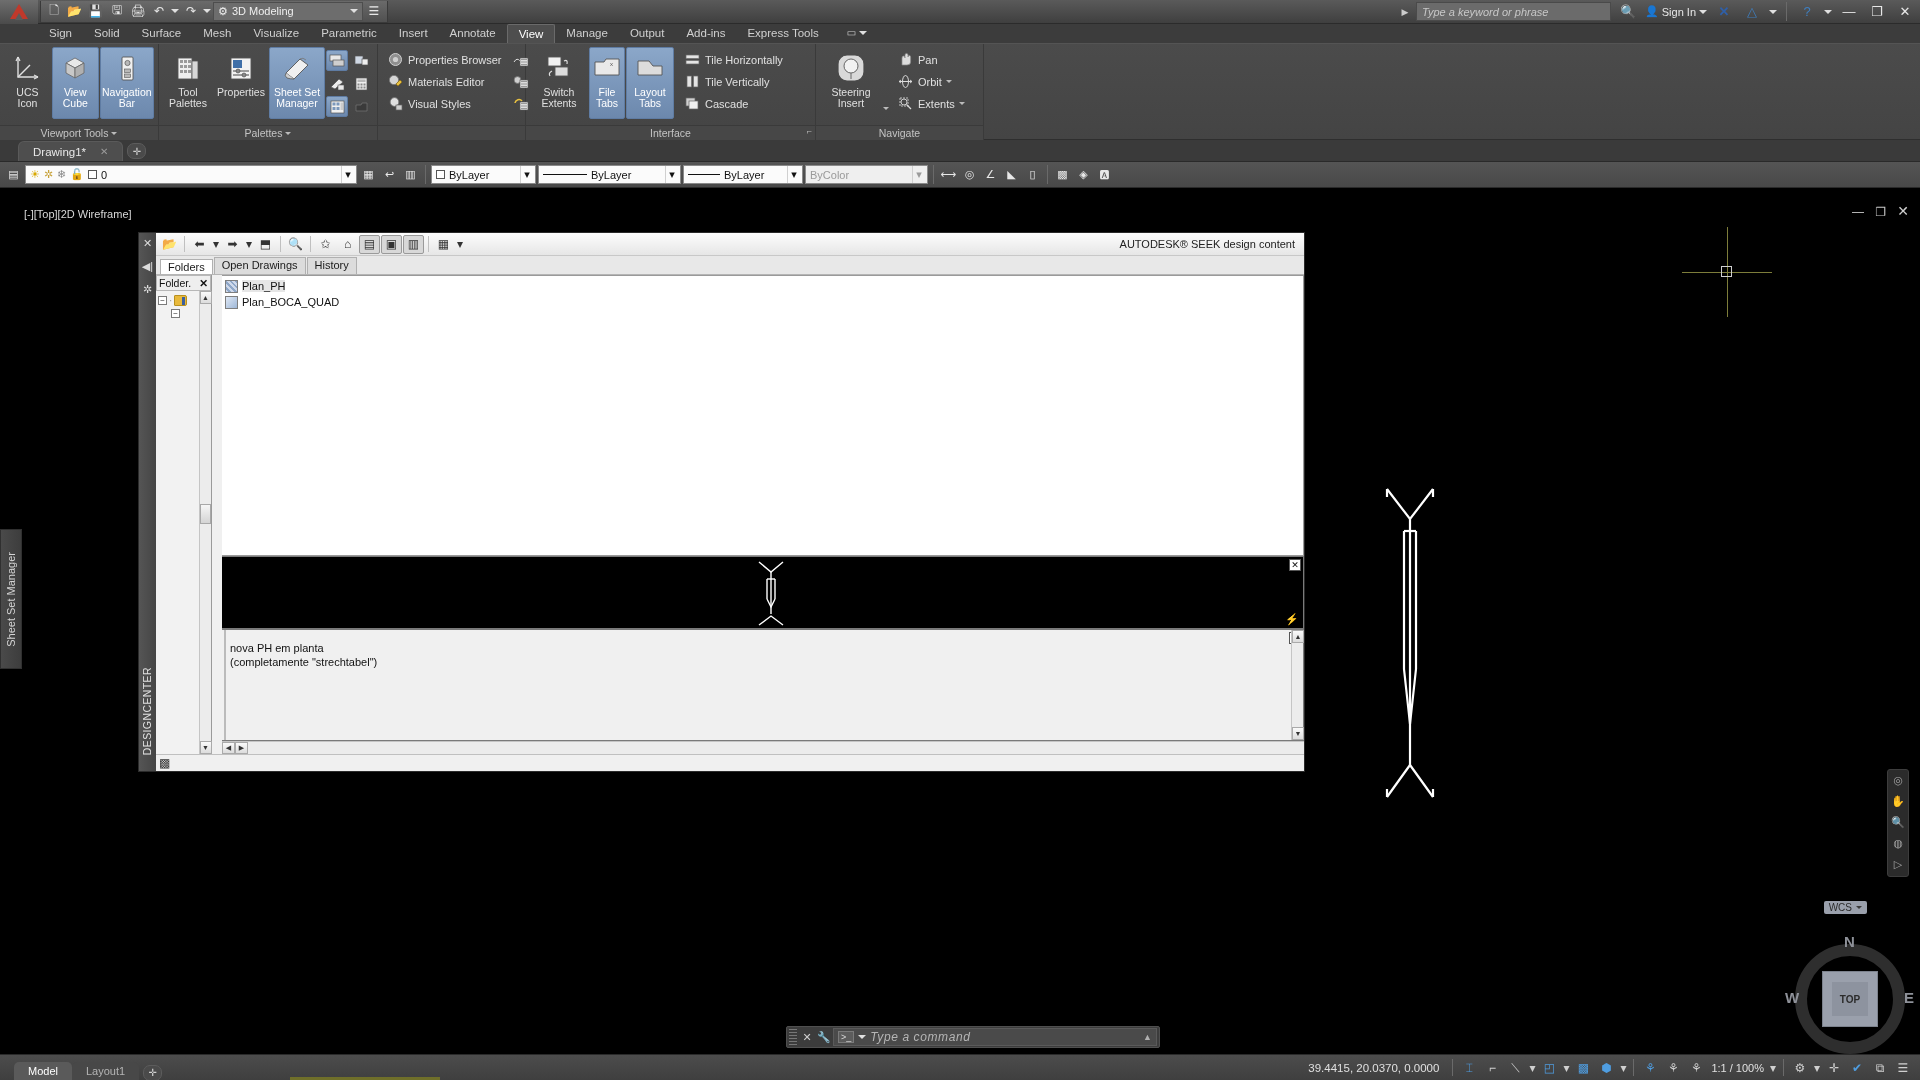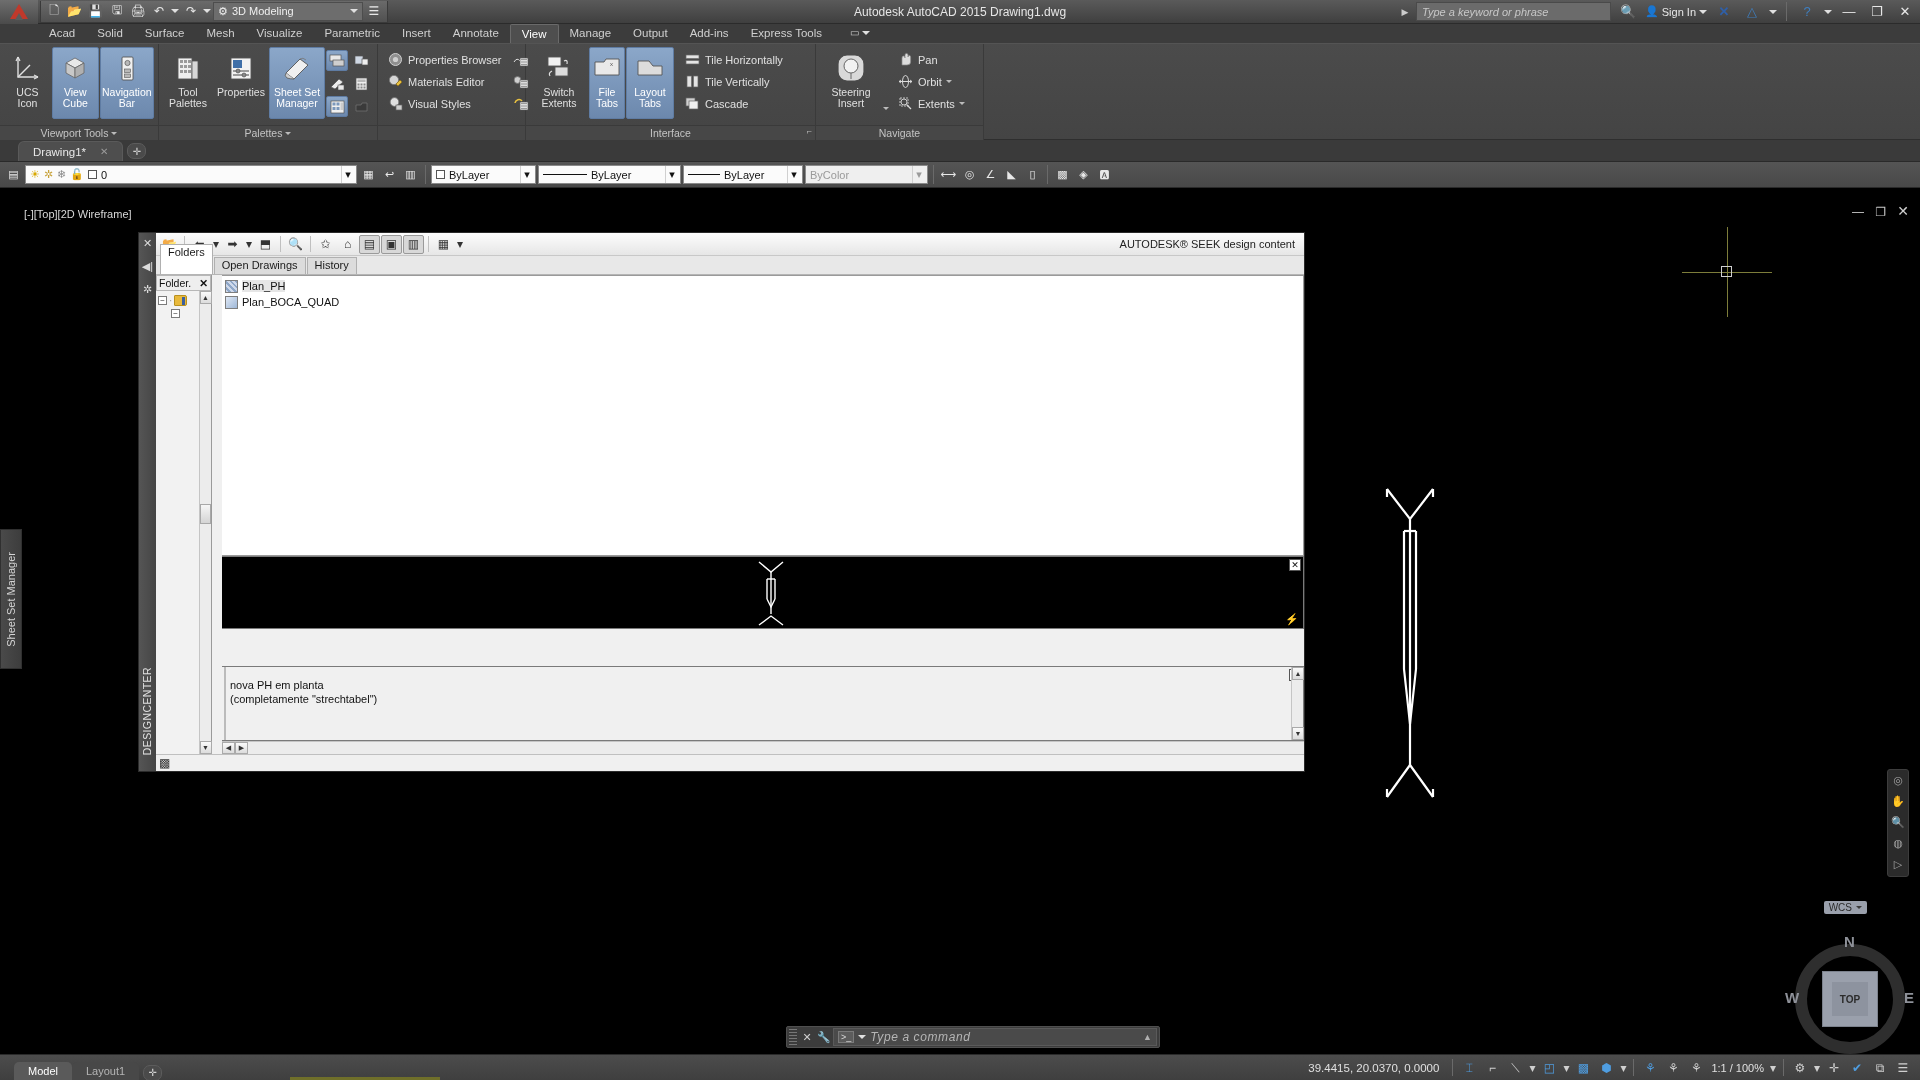--- a/index.html
+++ b/index.html
@@ -246,21 +246,21 @@
     border-bottom: 1px solid #c8c8c8;
   }
   .dcb { width:21px;height:19px;display:flex;align-items:center;justify-content:center;font-size:12px;color:#333;border:1px solid transparent;border-radius:2px;}
   .dcb.pressed { border-color:#9a9a9a; background:#d8d8d8;}
   .dcsep { width:1px;height:16px;background:#c0c0c0;margin:0 3px;}
   .dc-tabs {
     height: 19px; background: #e8e8e8; display:flex; align-items:flex-end;
     padding-left: 4px; border-bottom:1px solid #b5b5b5;
   }
   .dctab { height:17px; padding:1px 7px; font-size:11px; color:#1a1a1a; background:#dcdcdc; border:1px solid #b0b0b0; border-bottom:none; margin-right:1px;}
-  .dctab.active { background:#fff; height:30px; }
+  .dctab.active { background:#fff; height:15px; }
   .dc-split { flex: 1; display: flex; min-height: 0; gap: 10px; }
   .dc-tree {
     width: 56px; background: #f2f2f2;
     border-right: 1px solid #9a9a9a; position: relative;
     display: flex; flex-direction: column;
   }
   .dc-tree-head { height:16px; display:flex; align-items:center; justify-content:space-between; padding:0 2px; font-size:10.5px; color:#111; background:#eee; border:1px solid #b7b7b7;}
   .dc-tree-body { flex:1; display:flex; font-size:10px; position:relative; }
   .dc-tree-items { flex:1; padding: 3px 2px; }
   .tnode { display:flex; align-items:center; gap:2px; height:13px; font-size:10px; color:#111;}
@@ -289,21 +289,21 @@
   .prev-close, .desc-close {
     position:absolute; right:2px; top:2px;
     width:12px;height:12px; background:#ffffff; border:1px solid #555;
     display:flex;align-items:center;justify-content:center;
     font-size:9px;color:#111; line-height:9px;
   }
   .prev-bolt { position:absolute; right:4px; bottom:2px; color:#f0c040; font-size:11px;}
   .dc-desc {
     flex: 1; background: #f0f0f0;
     border: 1px solid #7a7a7a; border-left:none;
-    position: relative; display:flex;margin-top:37px;
+    position: relative; display:flex;
   }
   .desc-text { padding: 12px 0 0 3px; font-size: 11px; color:#111; line-height:13.5px; border-left: 2px solid #bbb; margin-left:2px; padding-left:4px;}
   .desc-scroll { position:absolute; right:0; top:0; bottom:0; width:12px; background:#ececec; border-left:1px solid #c5c5c5; display:flex; flex-direction:column; justify-content:space-between;}
   .hscroll { height:13px; background:#ececec; border-top:1px solid #c5c5c5; display:flex; align-items:center; }
   .hsb { width:13px;height:12px;background:linear-gradient(to bottom,#fafafa,#dcdcdc);border:1px solid #aaa;display:flex;align-items:center;justify-content:center;font-size:7px;color:#333;}
   .dc-status {
     height: 17px; background: #f0f0f0;
     display: flex; align-items: center; gap: 4px;
     padding: 0 3px; border-top: 1px solid #c0c0c0;
   }
@@ -399,21 +399,20 @@
     <div class="qat-btn" style="width:10px">
         <span class="caret-d"></span>
       </div>
     <div class="wsel">
       <span>⚙</span>
       <span class="cap">3D Modeling</span>
       <span class="caret-d"></span>
     </div>
     <div class="qat-btn">☰</div>
   </div>
-  <div class="title-center">Autodesk AutoCAD 2015    Drawing1.dwg</div>
   <div class="title-right">
     <div style="width:10px;text-align:center;font-size:9px;color:#ccc">▶</div>
     <div class="search-box">Type a keyword or phrase</div>
     <div class="wbtn">🔍</div>
     <div class="ti">
       <span>👤</span>
       <span>Sign In</span>
       <span class="caret-d"></span>
     </div>
     <div class="wbtn" style="color:#2f5fa8;font-weight:bold">✕</div>
@@ -422,21 +421,21 @@
     <div class="tb-sep" style="background:#6a6a6a"></div>
     <div class="wbtn" style="color:#3f7fc0">?</div>
     <span class="caret-d"></span>
     <div class="wbtn">—</div>
     <div class="wbtn">❐</div>
     <div class="wbtn">✕</div>
   </div>
 </div>
 
 <div class="ribbon-tabs">
-  <div class="rtab">Acad</div>
+  <div class="rtab">Sign</div>
   <div class="rtab">Solid</div>
   <div class="rtab">Surface</div>
   <div class="rtab">Mesh</div>
   <div class="rtab">Visualize</div>
   <div class="rtab">Parametric</div>
   <div class="rtab">Insert</div>
   <div class="rtab">Annotate</div>
   <div class="rtab active">View</div>
   <div class="rtab">Manage</div>
   <div class="rtab">Output</div>

